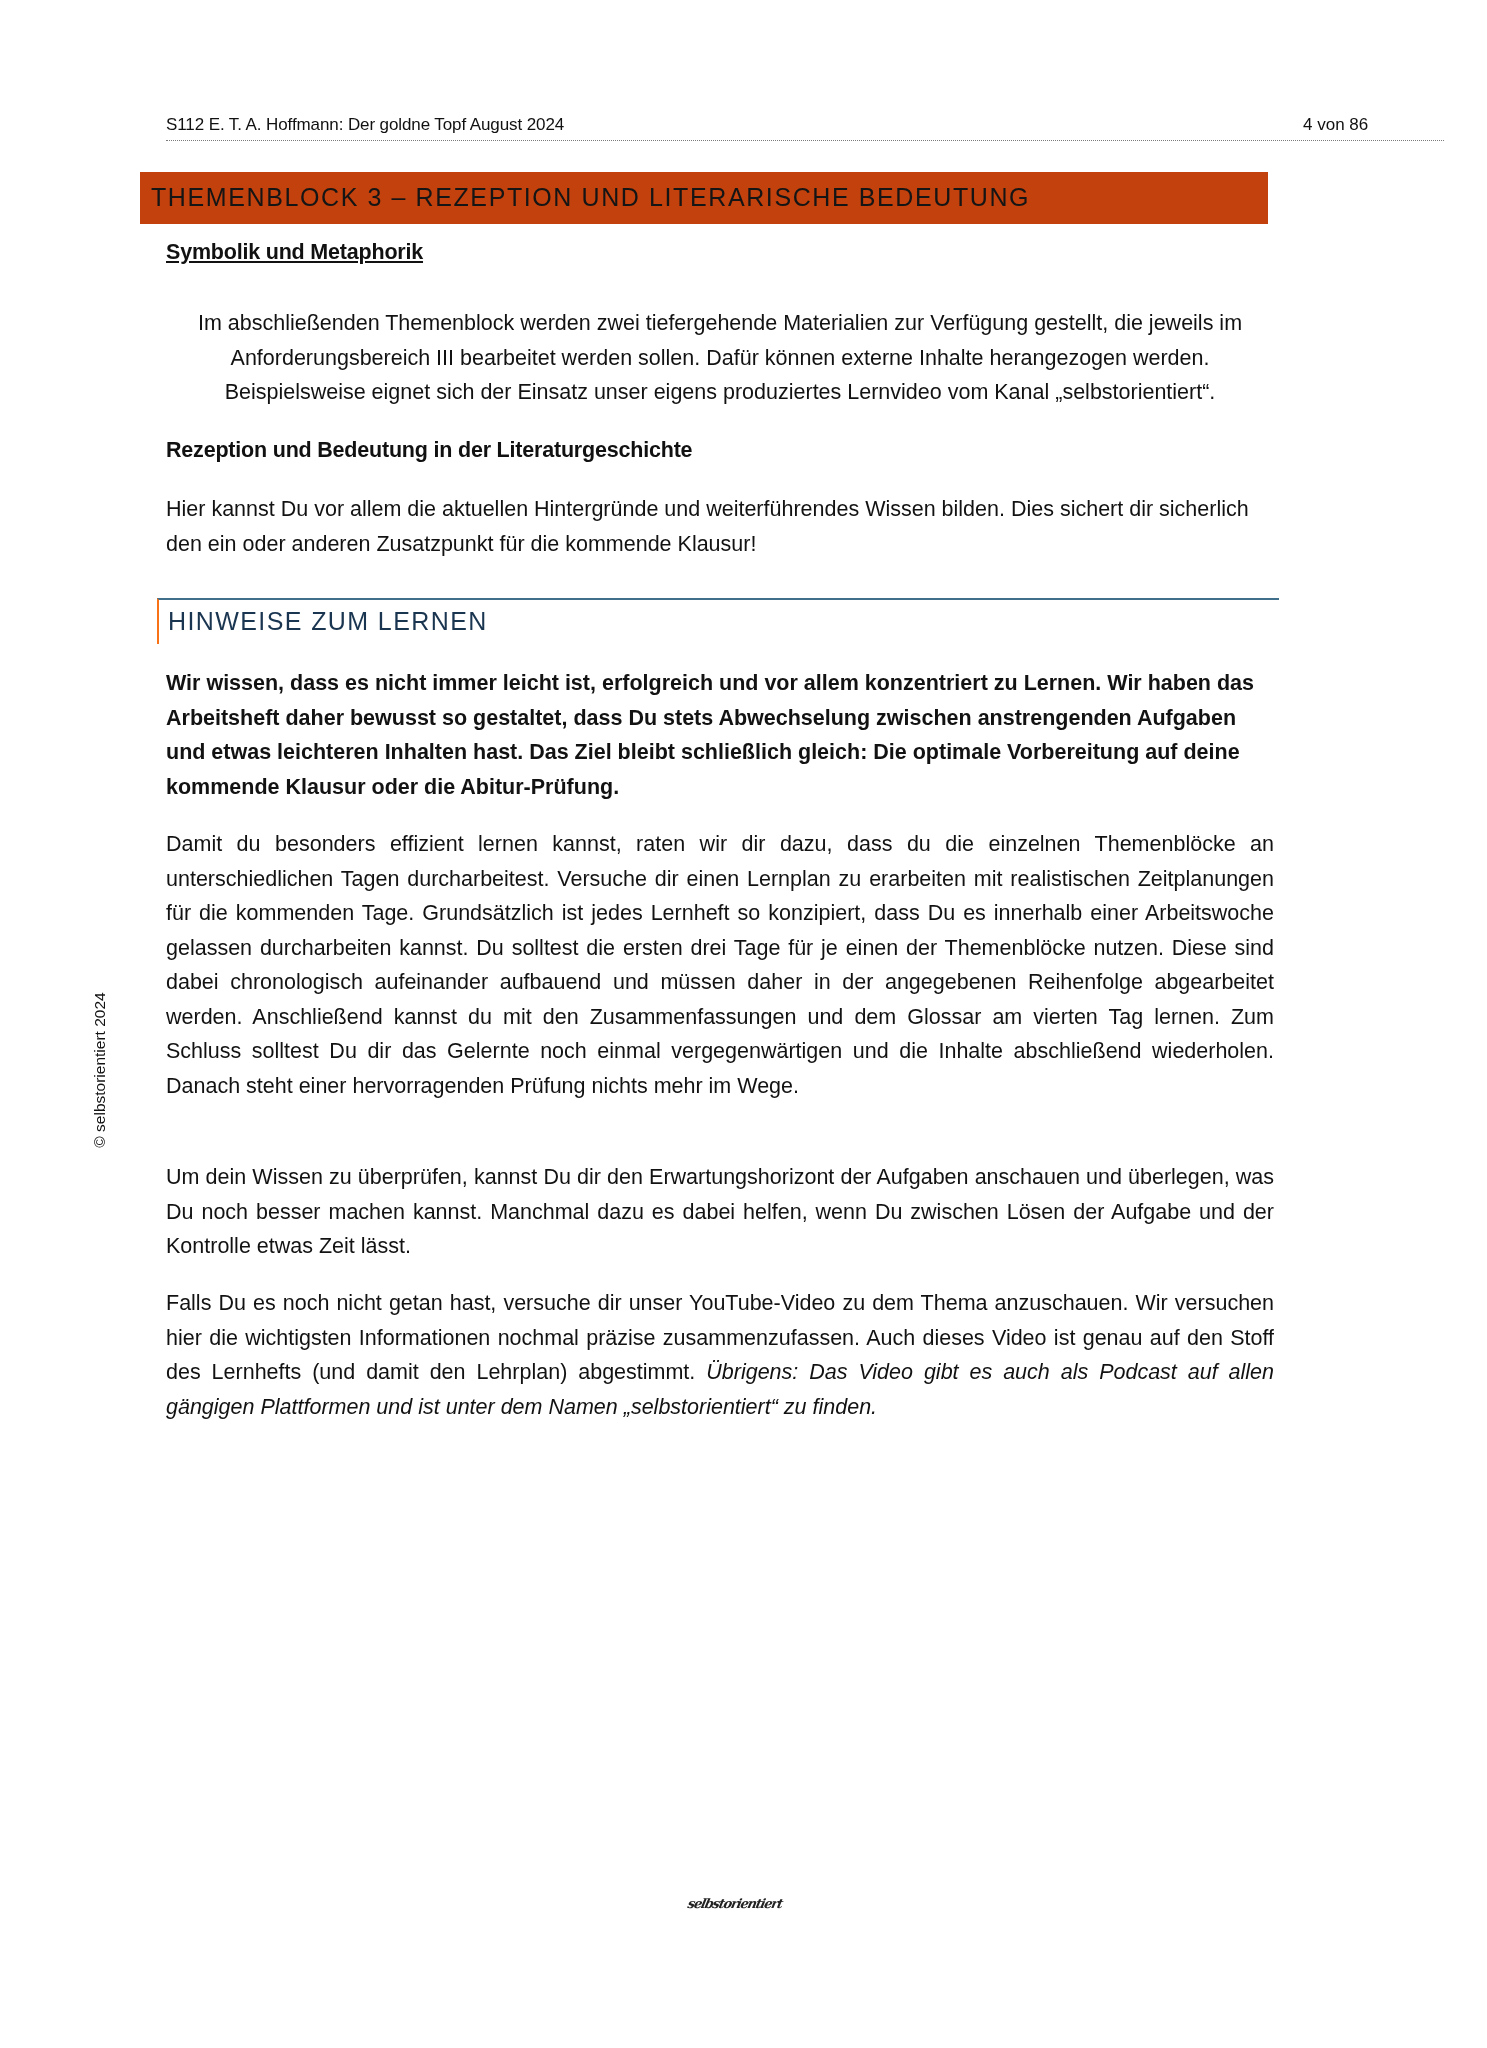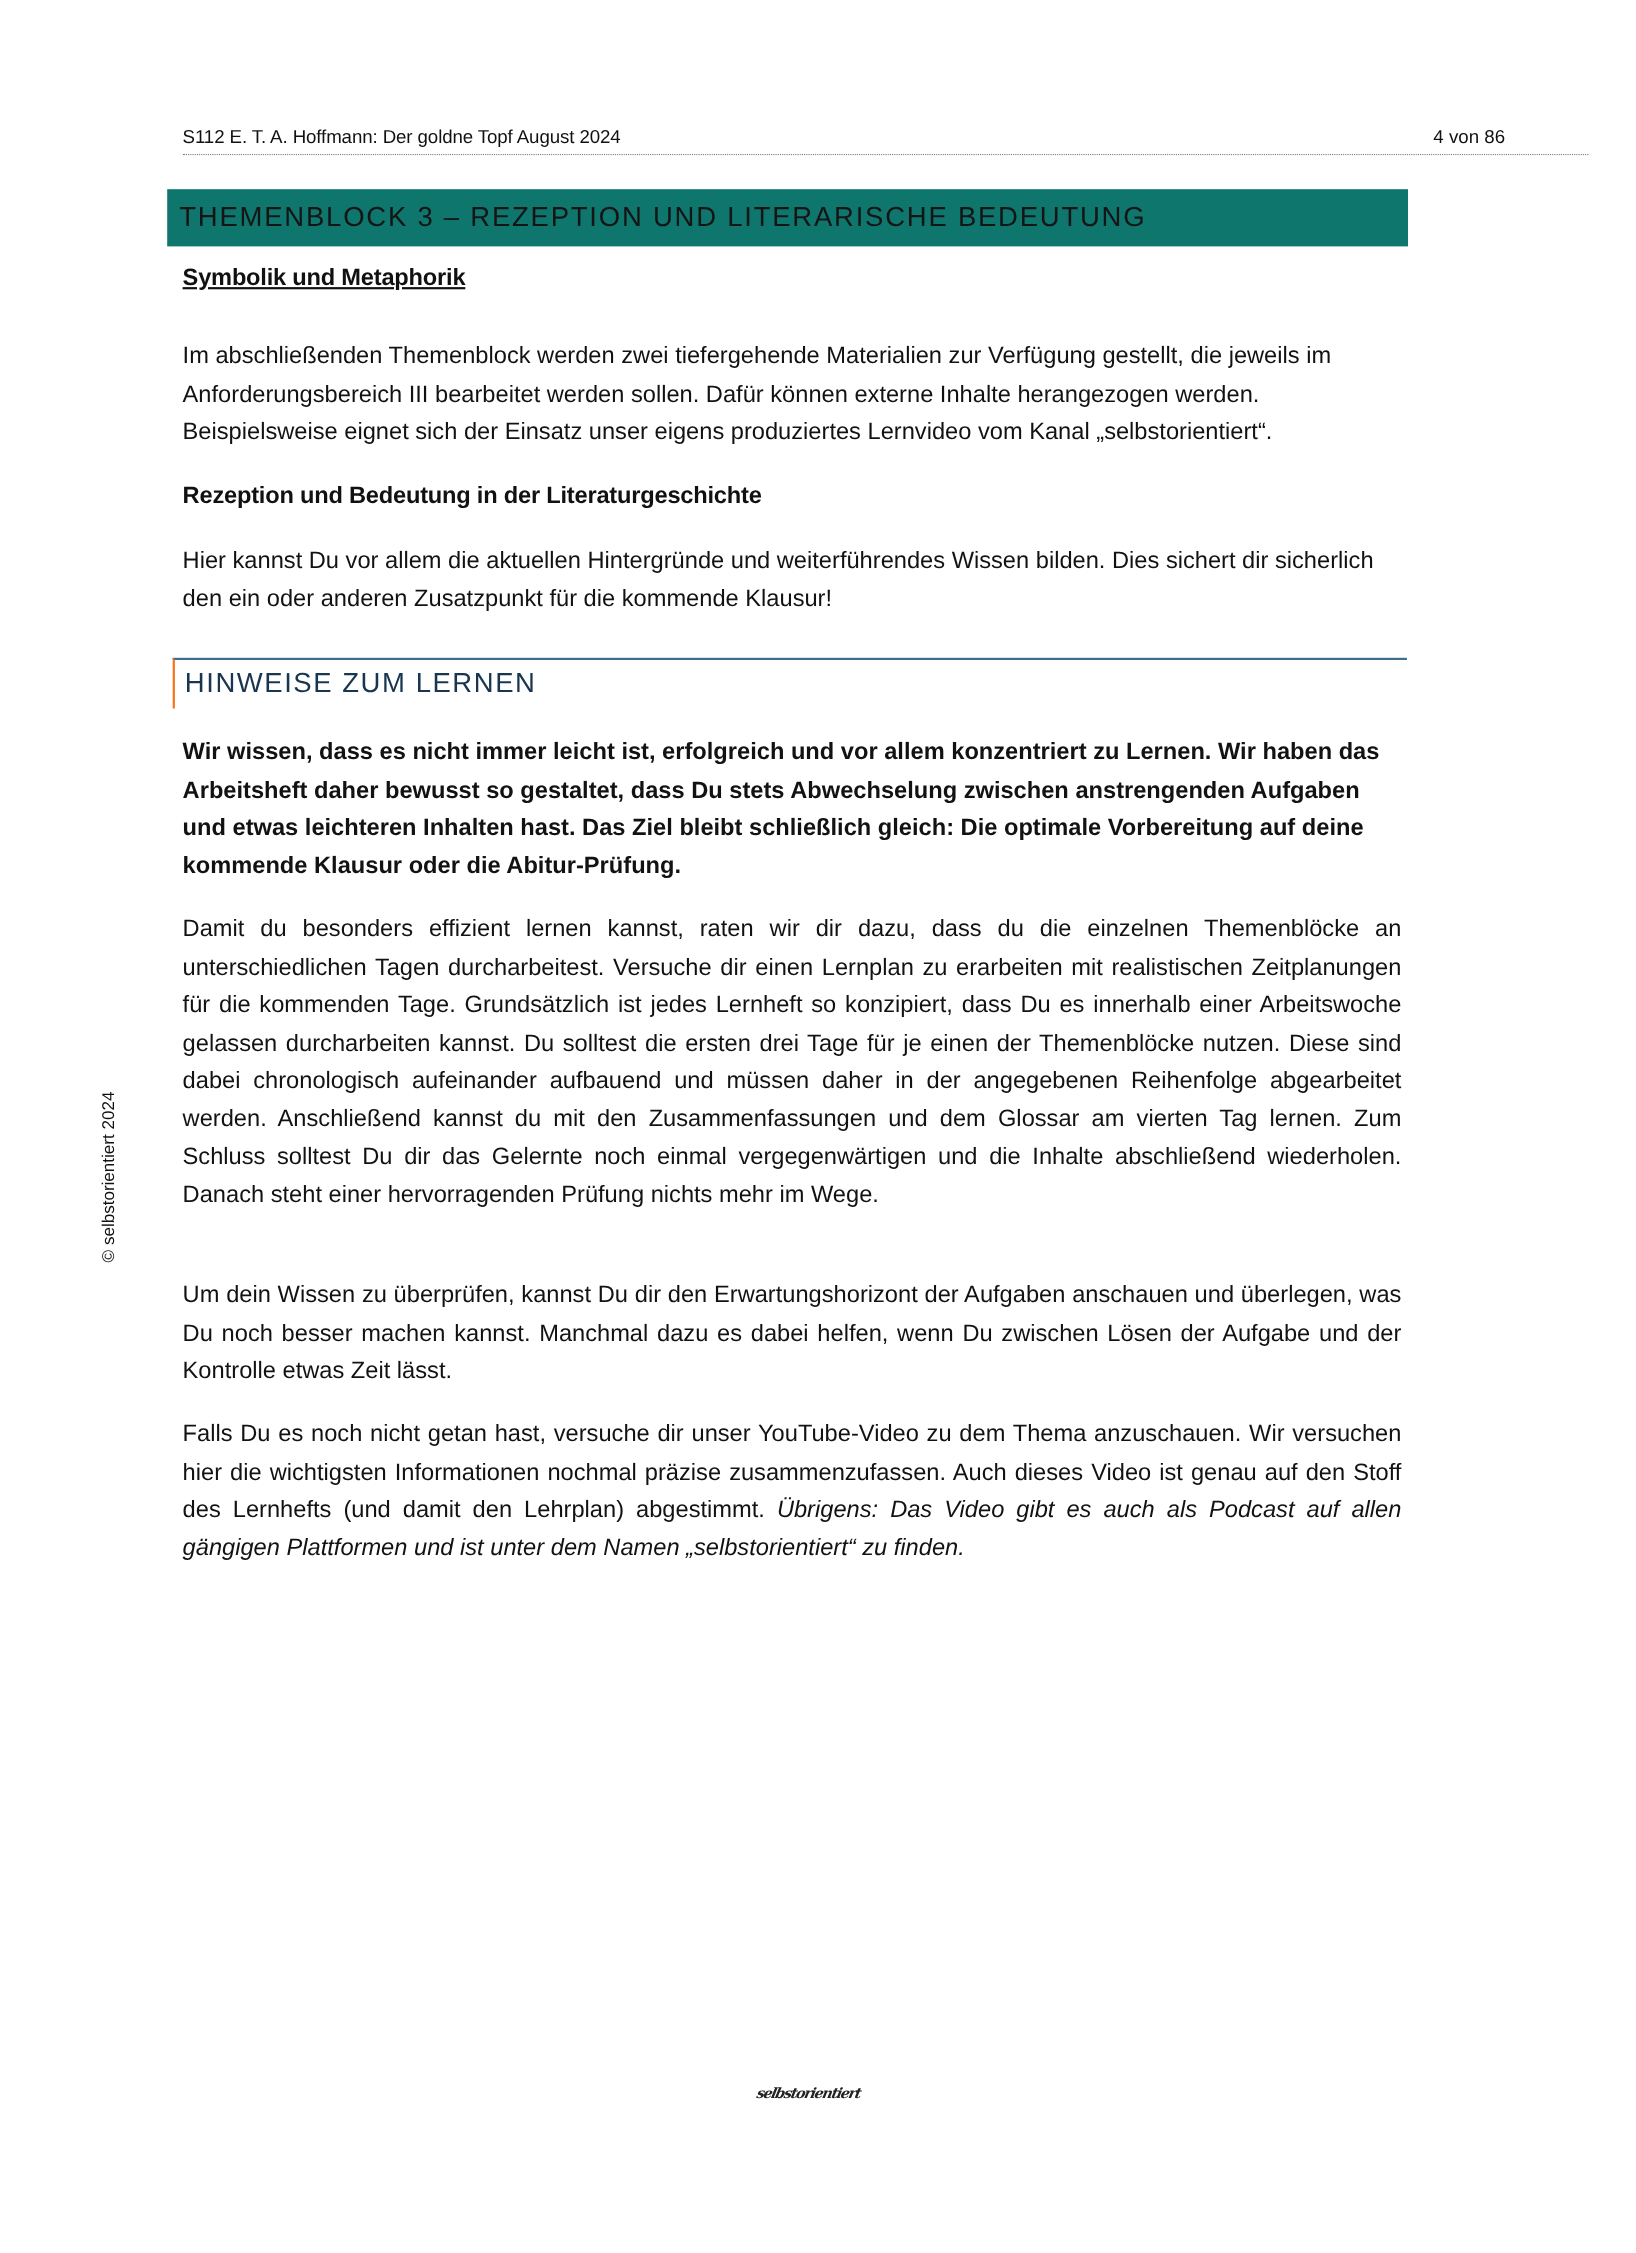--- a/index.html
+++ b/index.html
@@ -33,25 +33,25 @@
     }
     .header-page {
       position: absolute;
       left: 1137px;
       top: 3px;
       font-size: 17px;
       color: #111;
     }
     .section-banner {
       position: absolute;
-      left: 152px;
+      left: 140px;
       top: 172px;
       width: 1128px;
       height: 52px;
-      background: #0f766e;
+      background: #c2410c;
     }
     .section-banner-text {
       position: absolute;
       left: 11px;
       top: 11px;
       font-size: 25px;
       letter-spacing: 1.6px;
       color: #151515;
       white-space: nowrap;
     }
@@ -125,21 +125,21 @@
 <div class="page-header">
   <span class="header-title">S112 E. T. A. Hoffmann: Der goldne Topf August 2024</span>
   <span class="header-page">4 von 86</span>
 </div>
 
 <div class="section-banner">
   <span class="section-banner-text">THEMENBLOCK 3 – REZEPTION UND LITERARISCHE BEDEUTUNG</span>
 </div>
 
 <div class="subheading" style="top:240px;text-decoration:underline;">Symbolik und Metaphorik</div>
-<p class="para" style="top:306px;">Im abschließenden Themenblock werden zwei tiefergehende Materialien zur Verfügung gestellt, die jeweils im Anforderungsbereich III bearbeitet werden sollen. Dafür können externe Inhalte herangezogen werden. Beispielsweise eignet sich der Einsatz unser eigens produziertes Lernvideo vom Kanal „selbstorientiert“.</p>
+<p class="para" style="top:306px;text-align:center;">Im abschließenden Themenblock werden zwei tiefergehende Materialien zur Verfügung gestellt, die jeweils im Anforderungsbereich III bearbeitet werden sollen. Dafür können externe Inhalte herangezogen werden. Beispielsweise eignet sich der Einsatz unser eigens produziertes Lernvideo vom Kanal „selbstorientiert“.</p>
 
 <div class="subheading" style="top:438px;">Rezeption und Bedeutung in der Literaturgeschichte</div>
 <p class="para" style="top:492px;">Hier kannst Du vor allem die aktuellen Hintergründe und weiterführendes Wissen bilden. Dies sichert dir sicherlich den ein oder anderen Zusatzpunkt für die kommende Klausur!</p>
 
 <div class="section-heading-2">
   <span class="section-heading-2-text">HINWEISE ZUM LERNEN</span>
 </div>
 
 <p class="para" style="top:666px;font-weight:bold;">Wir wissen, dass es nicht immer leicht ist, erfolgreich und vor allem konzentriert zu Lernen. Wir haben das Arbeitsheft daher bewusst so gestaltet, dass Du stets Abwechselung zwischen anstrengenden Aufgaben und etwas leichteren Inhalten hast. Das Ziel bleibt schließlich gleich: Die optimale Vorbereitung auf deine kommende Klausur oder die Abitur-Prüfung.</p>
 <p class="para justify" style="top:827px;">Damit du besonders effizient lernen kannst, raten wir dir dazu, dass du die einzelnen Themenblöcke an unterschiedlichen Tagen durcharbeitest. Versuche dir einen Lernplan zu erarbeiten mit realistischen Zeitplanungen für die kommenden Tage. Grundsätzlich ist jedes Lernheft so konzipiert, dass Du es innerhalb einer Arbeitswoche gelassen durcharbeiten kannst. Du solltest die ersten drei Tage für je einen der Themenblöcke nutzen. Diese sind dabei chronologisch aufeinander aufbauend und müssen daher in der angegebenen Reihenfolge abgearbeitet werden. Anschließend kannst du mit den Zusammenfassungen und dem Glossar am vierten Tag lernen. Zum Schluss solltest Du dir das Gelernte noch einmal vergegenwärtigen und die Inhalte abschließend wiederholen. Danach steht einer hervorragenden Prüfung nichts mehr im Wege.</p>

